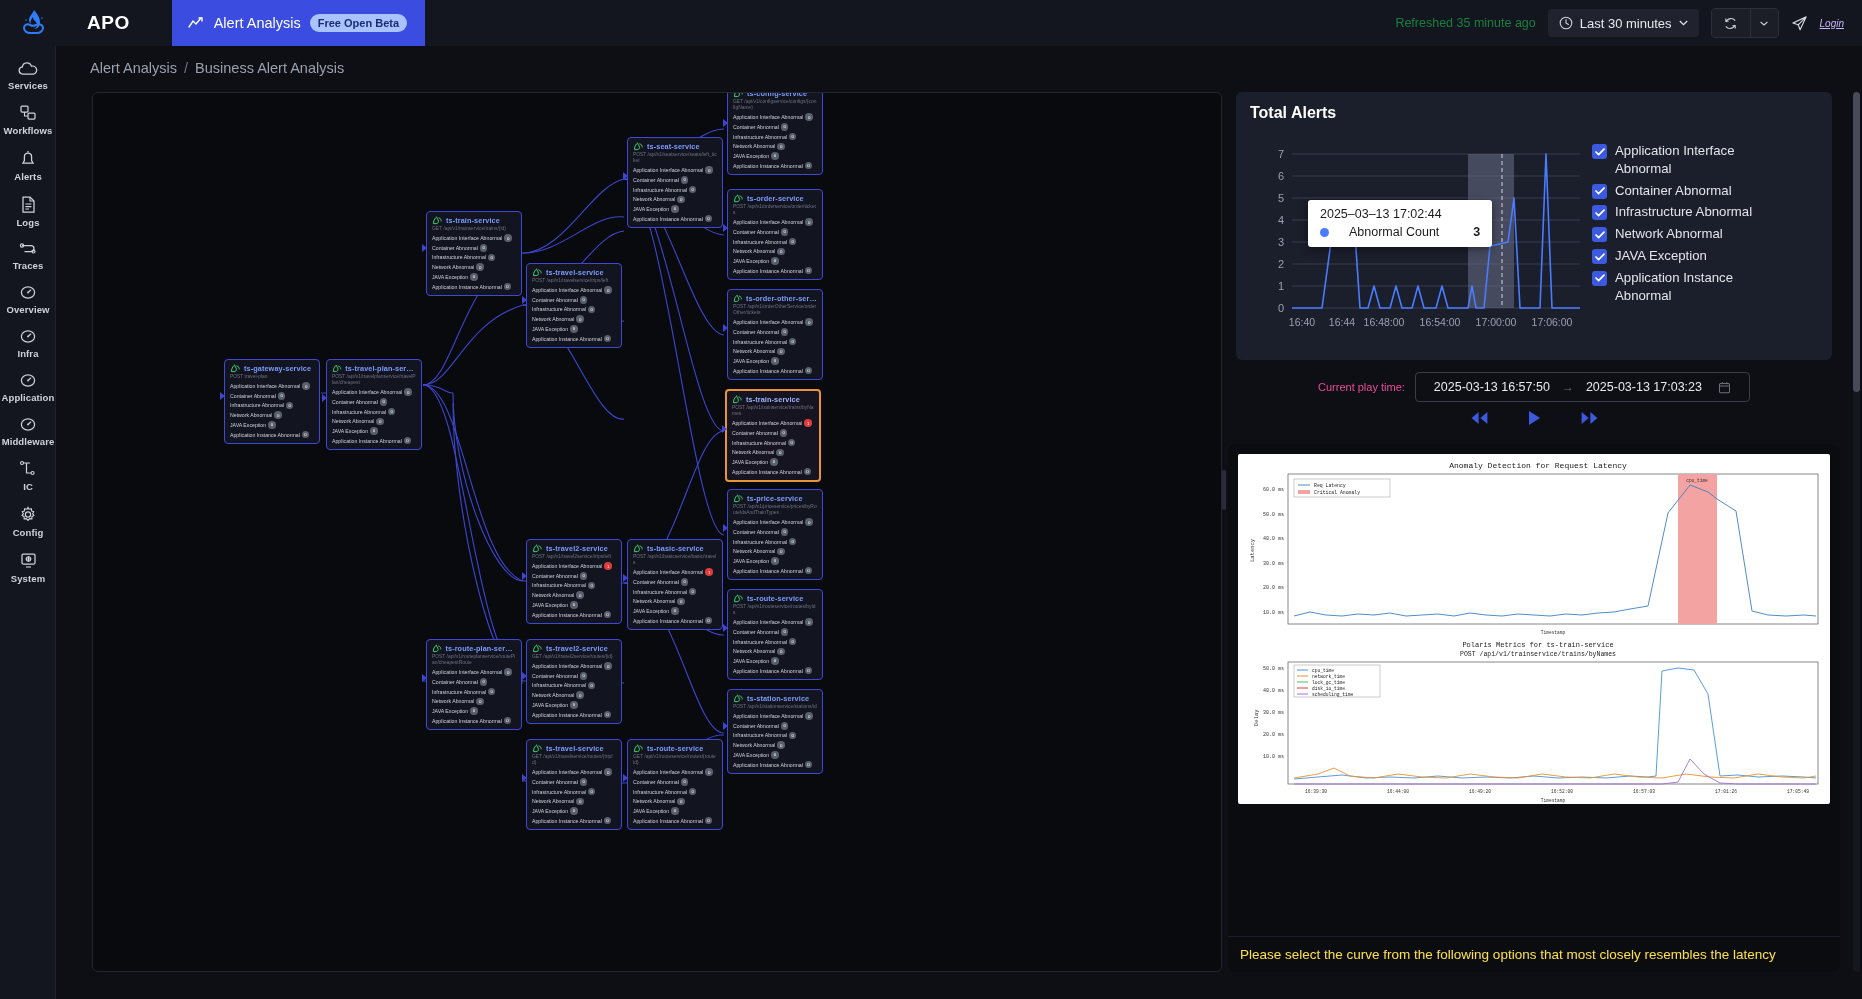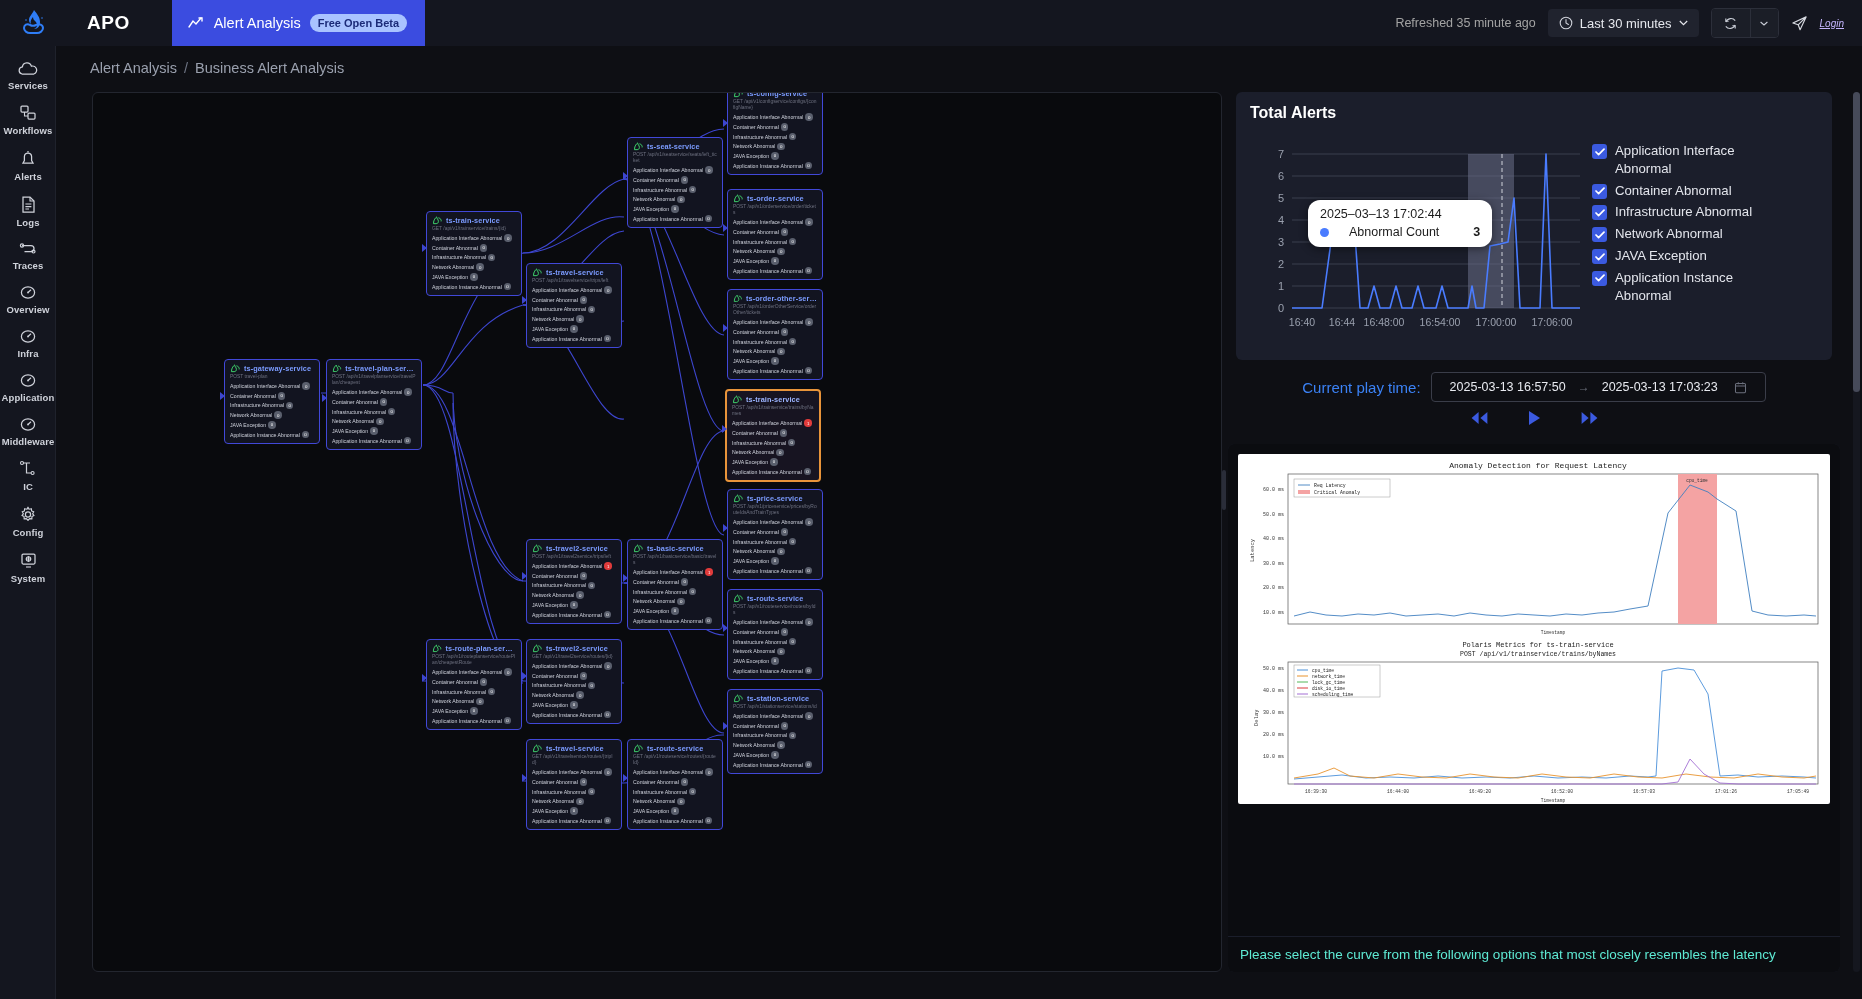--- a/index.html
+++ b/index.html
@@ -22,21 +22,21 @@
   #app-tab {
     margin-left: 25px; height: 46px; background: #3b4ce0;
     display: flex; align-items: center; gap: 9px; padding: 0 18px 0 16px;
   }
   #app-tab .tab-label { font-size: 14.5px; color: #fff; font-weight: 500; }
   .beta-badge {
     background: #a9c3ff; color: #1b2a78; font-size: 11px; font-weight: 700;
     padding: 3px 8px; border-radius: 10px; white-space: nowrap;
   }
   #top-right { margin-left: auto; display: flex; align-items: center; gap: 12px; padding-right: 18px; }
-  #refreshed-text { font-size: 12.5px; color: #a3a3a3; }
+  #refreshed-text { font-size: 12.5px; color: #15803d; }
   #range-picker {
     background: #20232e; border-radius: 4px; height: 28px; display: flex;
     align-items: center; gap: 7px; padding: 0 11px; font-size: 13px; color: #e6e8ee;
   }
   #refresh-group {
     display: flex; height: 30px; border: 1px solid #2c2f3a; border-radius: 4px; overflow: hidden;
   }
   #refresh-group > div {
     display:flex; align-items:center; justify-content:center; background:#1b1e27; color:#c9cdd6;
   }
@@ -104,49 +104,49 @@
   #alerts-body { display: flex; margin-top: 10px; }
   #chart-wrap { position: relative; width: 330px; height: 200px; }
   #legend { margin-left: 12px; padding-top: 10px; }
   .legend-item { display: flex; align-items: flex-start; gap: 8px; margin-bottom: 4px; }
   .cbox { width: 15px; height: 15px; border-radius: 3px; background: #3b5ae0;
           display:flex;align-items:center;justify-content:center; flex:0 0 auto; margin-top:2px;}
   .cbox svg { display:block; }
   .legend-label { font-size: 13.2px; color: #e3e5ec; line-height: 1.35; max-width: 160px; }
 
   #tooltip {
-    position: absolute; left: 58px; top: 68px; background: #fff; border-radius: 12px;
+    position: absolute; left: 58px; top: 68px; background: #fff; border-radius: 3px;
     padding: 7px 12px 8px; box-shadow: 0 2px 8px rgba(0,0,0,.45); z-index: 5;
   }
   #tt-time { font-size: 12.5px; color: #1c1c1c; white-space: nowrap; }
   #tt-row { display:flex; align-items:center; gap: 20px; margin-top: 4px; }
   #tt-dot { width: 9px; height: 9px; border-radius: 50%; background: #4a7cff; }
   #tt-label { font-size: 12.5px; color: #1c1c1c; }
   #tt-val { font-size: 12.5px; font-weight: 700; color: #1c1c1c; margin-left: 14px; }
 
   #playtime-row { position:absolute; left:8px; top: 280px; width: 596px;
     display:flex; align-items:center; justify-content:center; gap: 10px; }
-  #playtime-label { font-size: 15px; color: #3b82f6; text-align: right; }
+  #playtime-label { font-size: 11px; color: #ec4899; text-align: right; }
   #playtime-box { border: 1px solid #3a3d49; border-radius: 4px; height: 30px;
     display: flex; align-items: center; gap: 12px; padding: 0 18px; }
   .pt-val { font-size: 12.5px; color: #e8eaf0; }
   .pt-arrow { color: #6b6f7c; font-size: 12px; }
   #cal-icon { color: #6b6f7c; margin-left: 4px; display:flex; }
   #transport { position:absolute; left:8px; top: 318px; width: 596px;
     display:flex; align-items:center; justify-content:center; gap: 38px; color: #3b5ae0; }
 
   #delay-card { position:absolute; left:0px; top: 352px; width: 612px; height: 528px;
     background:#1b1e2b; border-radius: 6px; overflow: hidden; }
   #delay-head { height: 36px; display:flex; align-items:center; gap:12px; padding: 0 16px;
     border-bottom: 1px solid #272a37; }
   #delay-title { font-size: 15px; color: #fff; }
   #delay-body { background: #0b0c10; padding: 10px; height: 492px; }
   #mpl { background: #fff; border-radius: 2px; width: 592px; height: 350px; position: relative; }
   #prompt-text { position: absolute; left: 0; bottom: 0; width: 612px; background: #0b0c10;
-    padding: 10px 12px; font-size: 13.5px; color: #5eead4; }
+    padding: 10px 12px; font-size: 13.5px; color: #fde047; }
 
   #scrollbar { position: absolute; right: 2px; top: 92px; width: 7px; height: 880px;
     background: #15171f; border-radius: 4px; }
   #scrollthumb { position: absolute; top: 0; left:0; width: 7px; height: 300px;
     background: #464a59; border-radius: 4px; }
   #panel-divider { position:absolute; left: 1222px; top: 470px; width: 4px; height: 40px;
     background: #2a2d39; border-radius: 3px; }
 </style>
 </head>
 <body>

